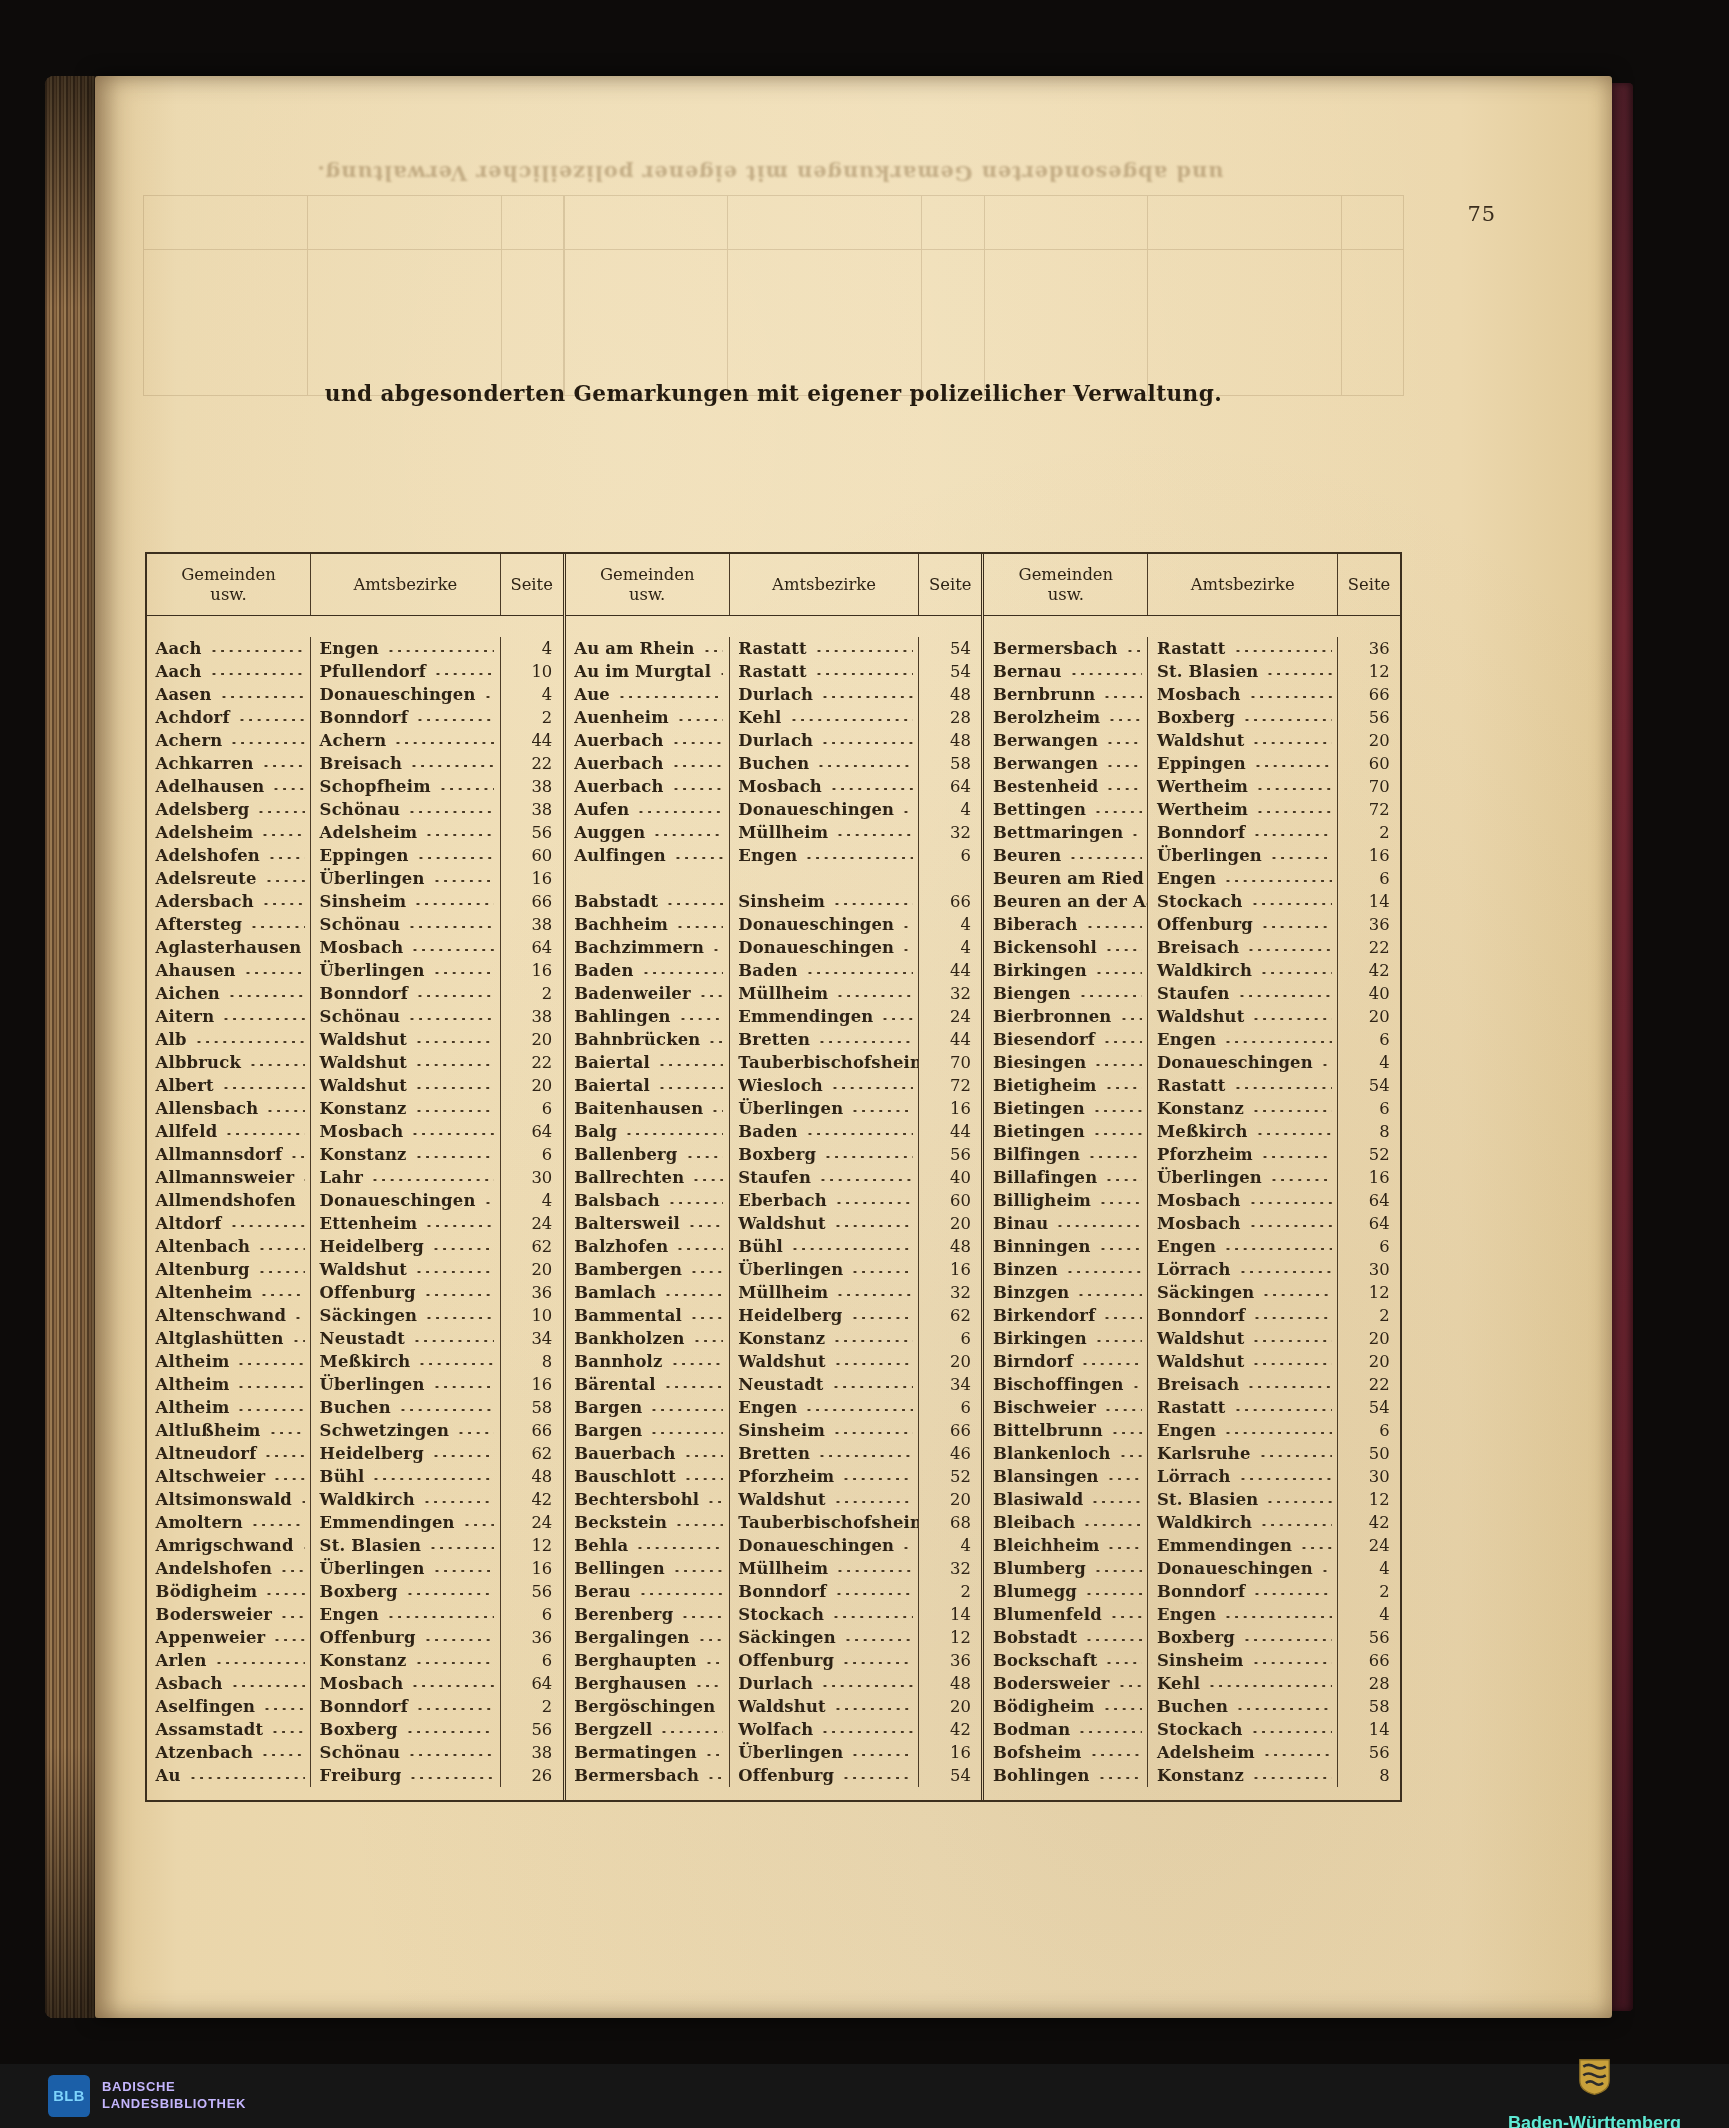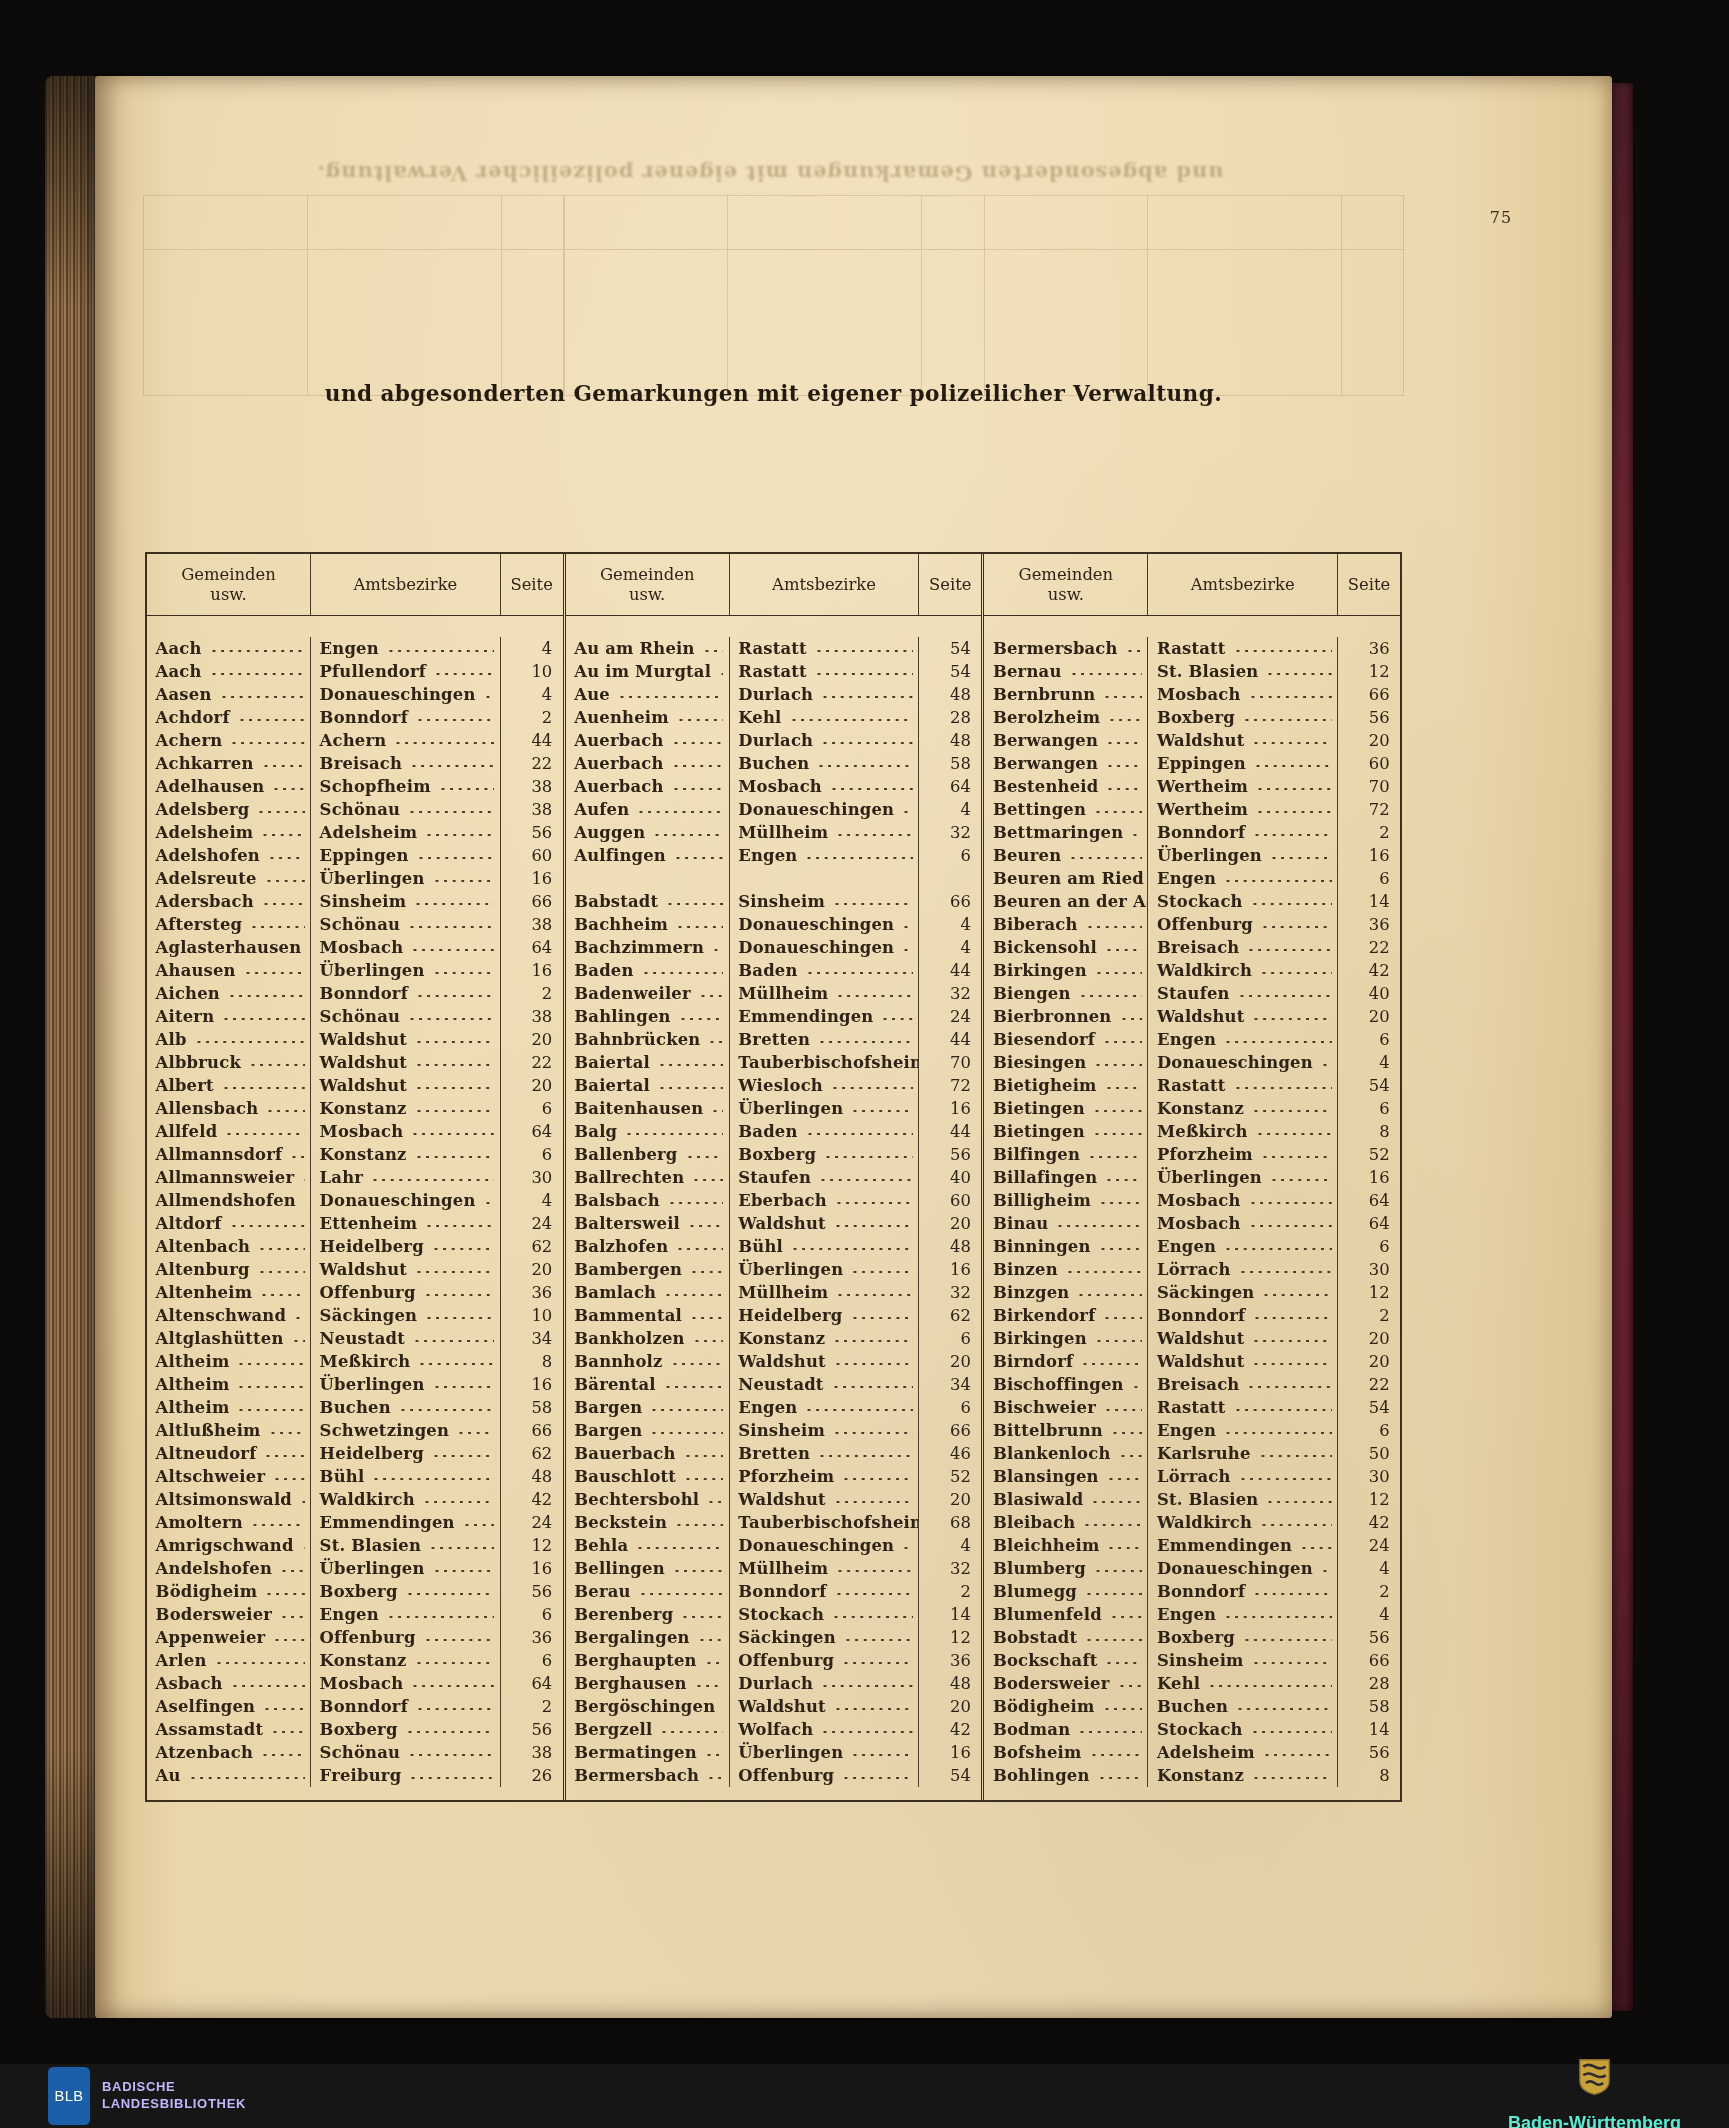--- a/index.html
+++ b/index.html
@@ -21,21 +21,21 @@
     border-radius:0 4.3px 4.3px 0; box-shadow: inset -3.5px 0 7px rgba(0,0,0,.5); }
 
   .page { position:absolute; left:50px; right:21px; top:0; bottom:0; border-radius:3.5px;
     background:
       radial-gradient(ellipse at 35% 18%, rgba(255,246,222,.25), rgba(255,246,222,0) 60%),
       radial-gradient(ellipse at 70% 80%, rgba(120,90,50,.10), rgba(120,90,50,0) 55%),
       linear-gradient(90deg,#cdb07f 0px,#e0c898 24px,#ead6ab 82px,#efddb6 55%,#ecd8ae 90%,#e0c896 100%);
     box-shadow: inset 12px 0 26px rgba(60,40,20,.38), inset -7px 0 15.6px rgba(90,60,30,.25), 0 0 19px rgba(0,0,0,.65);
     color: var(--c-ink, #2e2315); }
 
-  .pagenum { position:absolute; top:126px; right:100px; font-size:16px; letter-spacing:0.9px; color:#3a2d1d;margin-top:6px; }
+  .pagenum { position:absolute; top:126px; right:116px; font-size:21px; letter-spacing:0.9px; color:#3a2d1d; }
 
   
   .ghost-line { position:absolute; top:85px; left:35px; width:1280px; text-align:center;
     transform:scale(-1,-1); font-size:21px; font-weight:bold; letter-spacing:0.9px;
     color:rgba(130,100,58,.40); filter:blur(0.9px); pointer-events:none; }
   .ghost-grid { position:absolute; left:48px; top:119px; width:1261px; height:201px;
     opacity:.20; filter:blur(0.5px); pointer-events:none; }
   .gg-outer { position:absolute; inset:0; border:1.7px solid #7d6038; }
   .gg-v { position:absolute; top:0; bottom:0; width:1.7px; background:#7d6038; }
   .gg-vt { width:0.9px; }
@@ -69,22 +69,22 @@
   .leader { flex:1; min-width:3.5px; margin:0 5.2px 0 6px;
     background-image: radial-gradient(circle,#4a3a24 1.1px,transparent 1.4px);
     background-repeat: repeat-x; background-position: 1.7px calc(100% - 7px); background-size: 8.6px 4.3px; }
   .row.blank .leader { background:none; }
 
   
   .footer { position:absolute; left:0; right:0; bottom:0; height:64px; background:#161616;
     display:flex; align-items:center; justify-content:space-between; padding:0 48px;
     font-family:"Liberation Sans", sans-serif; }
   .blb { display:flex; align-items:center; gap:12px; }
-  .blb-badge { width:42px; height:58px; background:var(--c-accent_blb,#1b5fa8); border-radius:5.2px;
-    color:#ffffff; font-weight:normal; font-size:14.7px; display:flex; align-items:center; justify-content:center;
+  .blb-badge { width:42px; height:42px; background:var(--c-accent_blb,#1b5fa8); border-radius:5.2px;
+    color:#7dd3fc; font-weight:bold; font-size:14.7px; display:flex; align-items:center; justify-content:center;
     letter-spacing:0.4px; }
   .blb-text { color:#c4b5fd; font-size:13px; font-weight:bold; line-height:1.3; letter-spacing:0.7px; }
   .bw { display:flex; align-items:center; gap:12px; color:#5eead4; font-size:18px; font-weight:bold;flex-direction:column; }
 </style>
 </head>
 <body>
 
 <div class="book">
   <div class="fore-edge"></div>
   <div class="cover-edge"></div>

